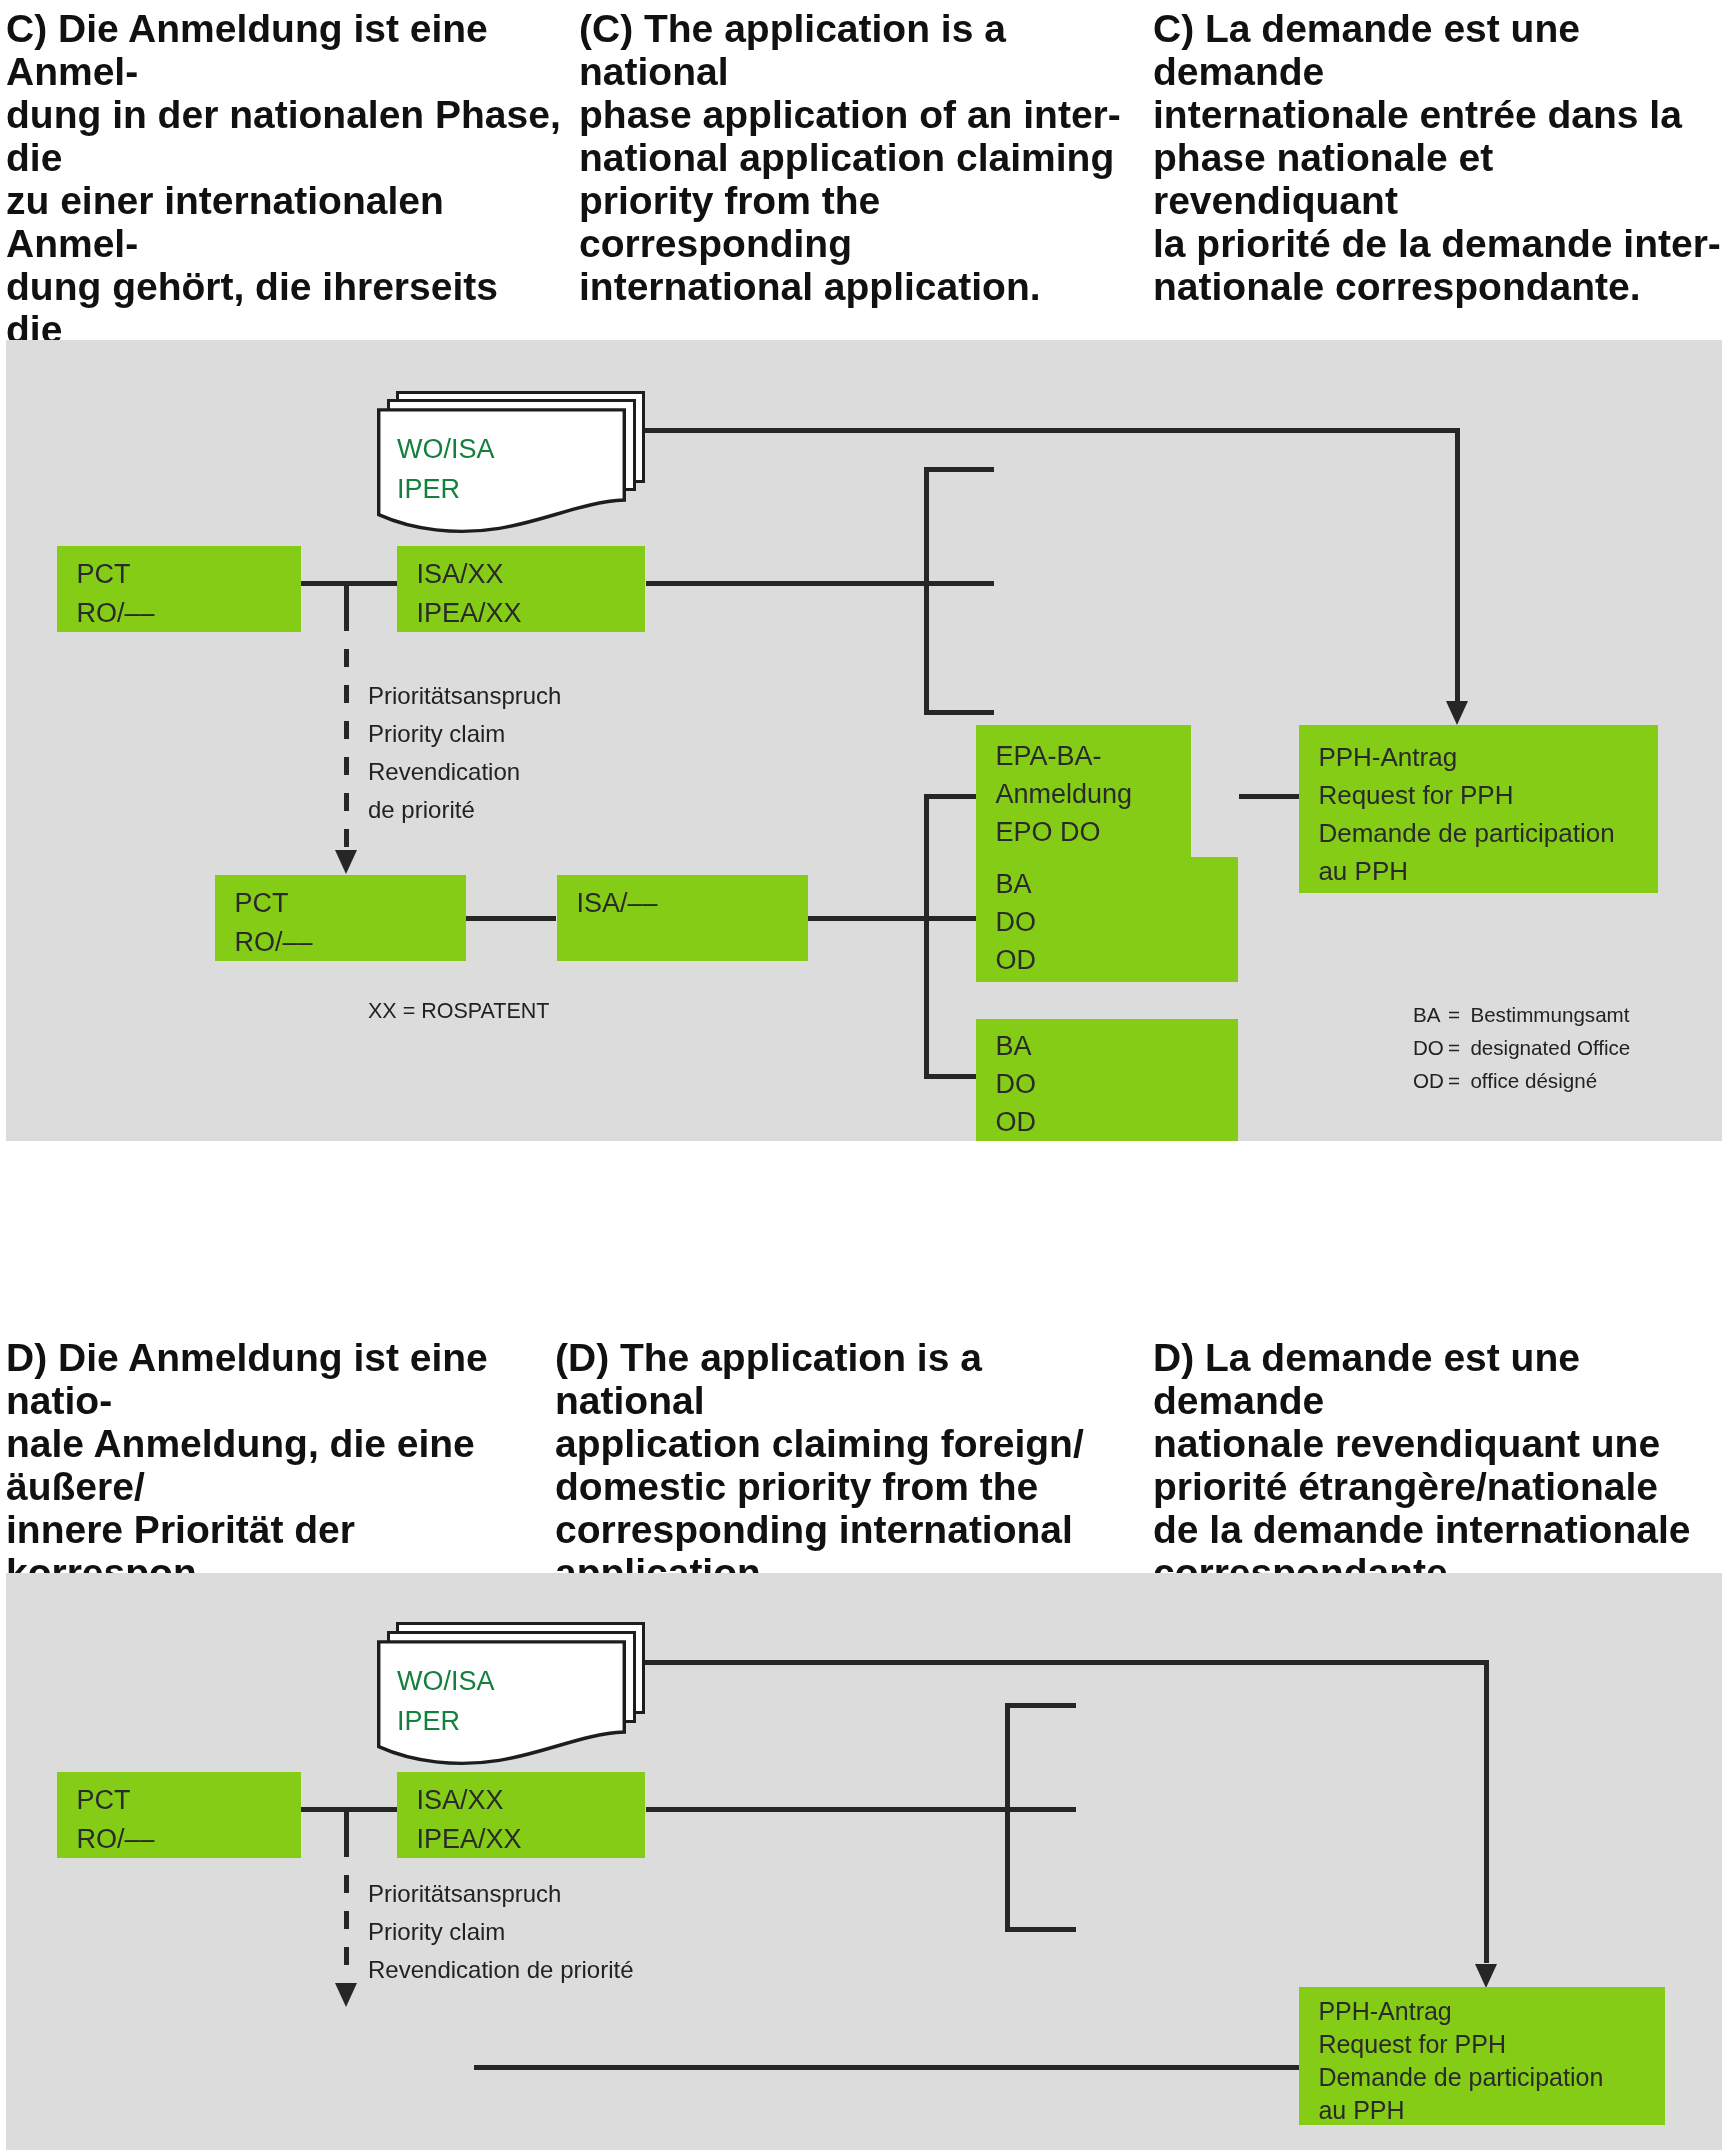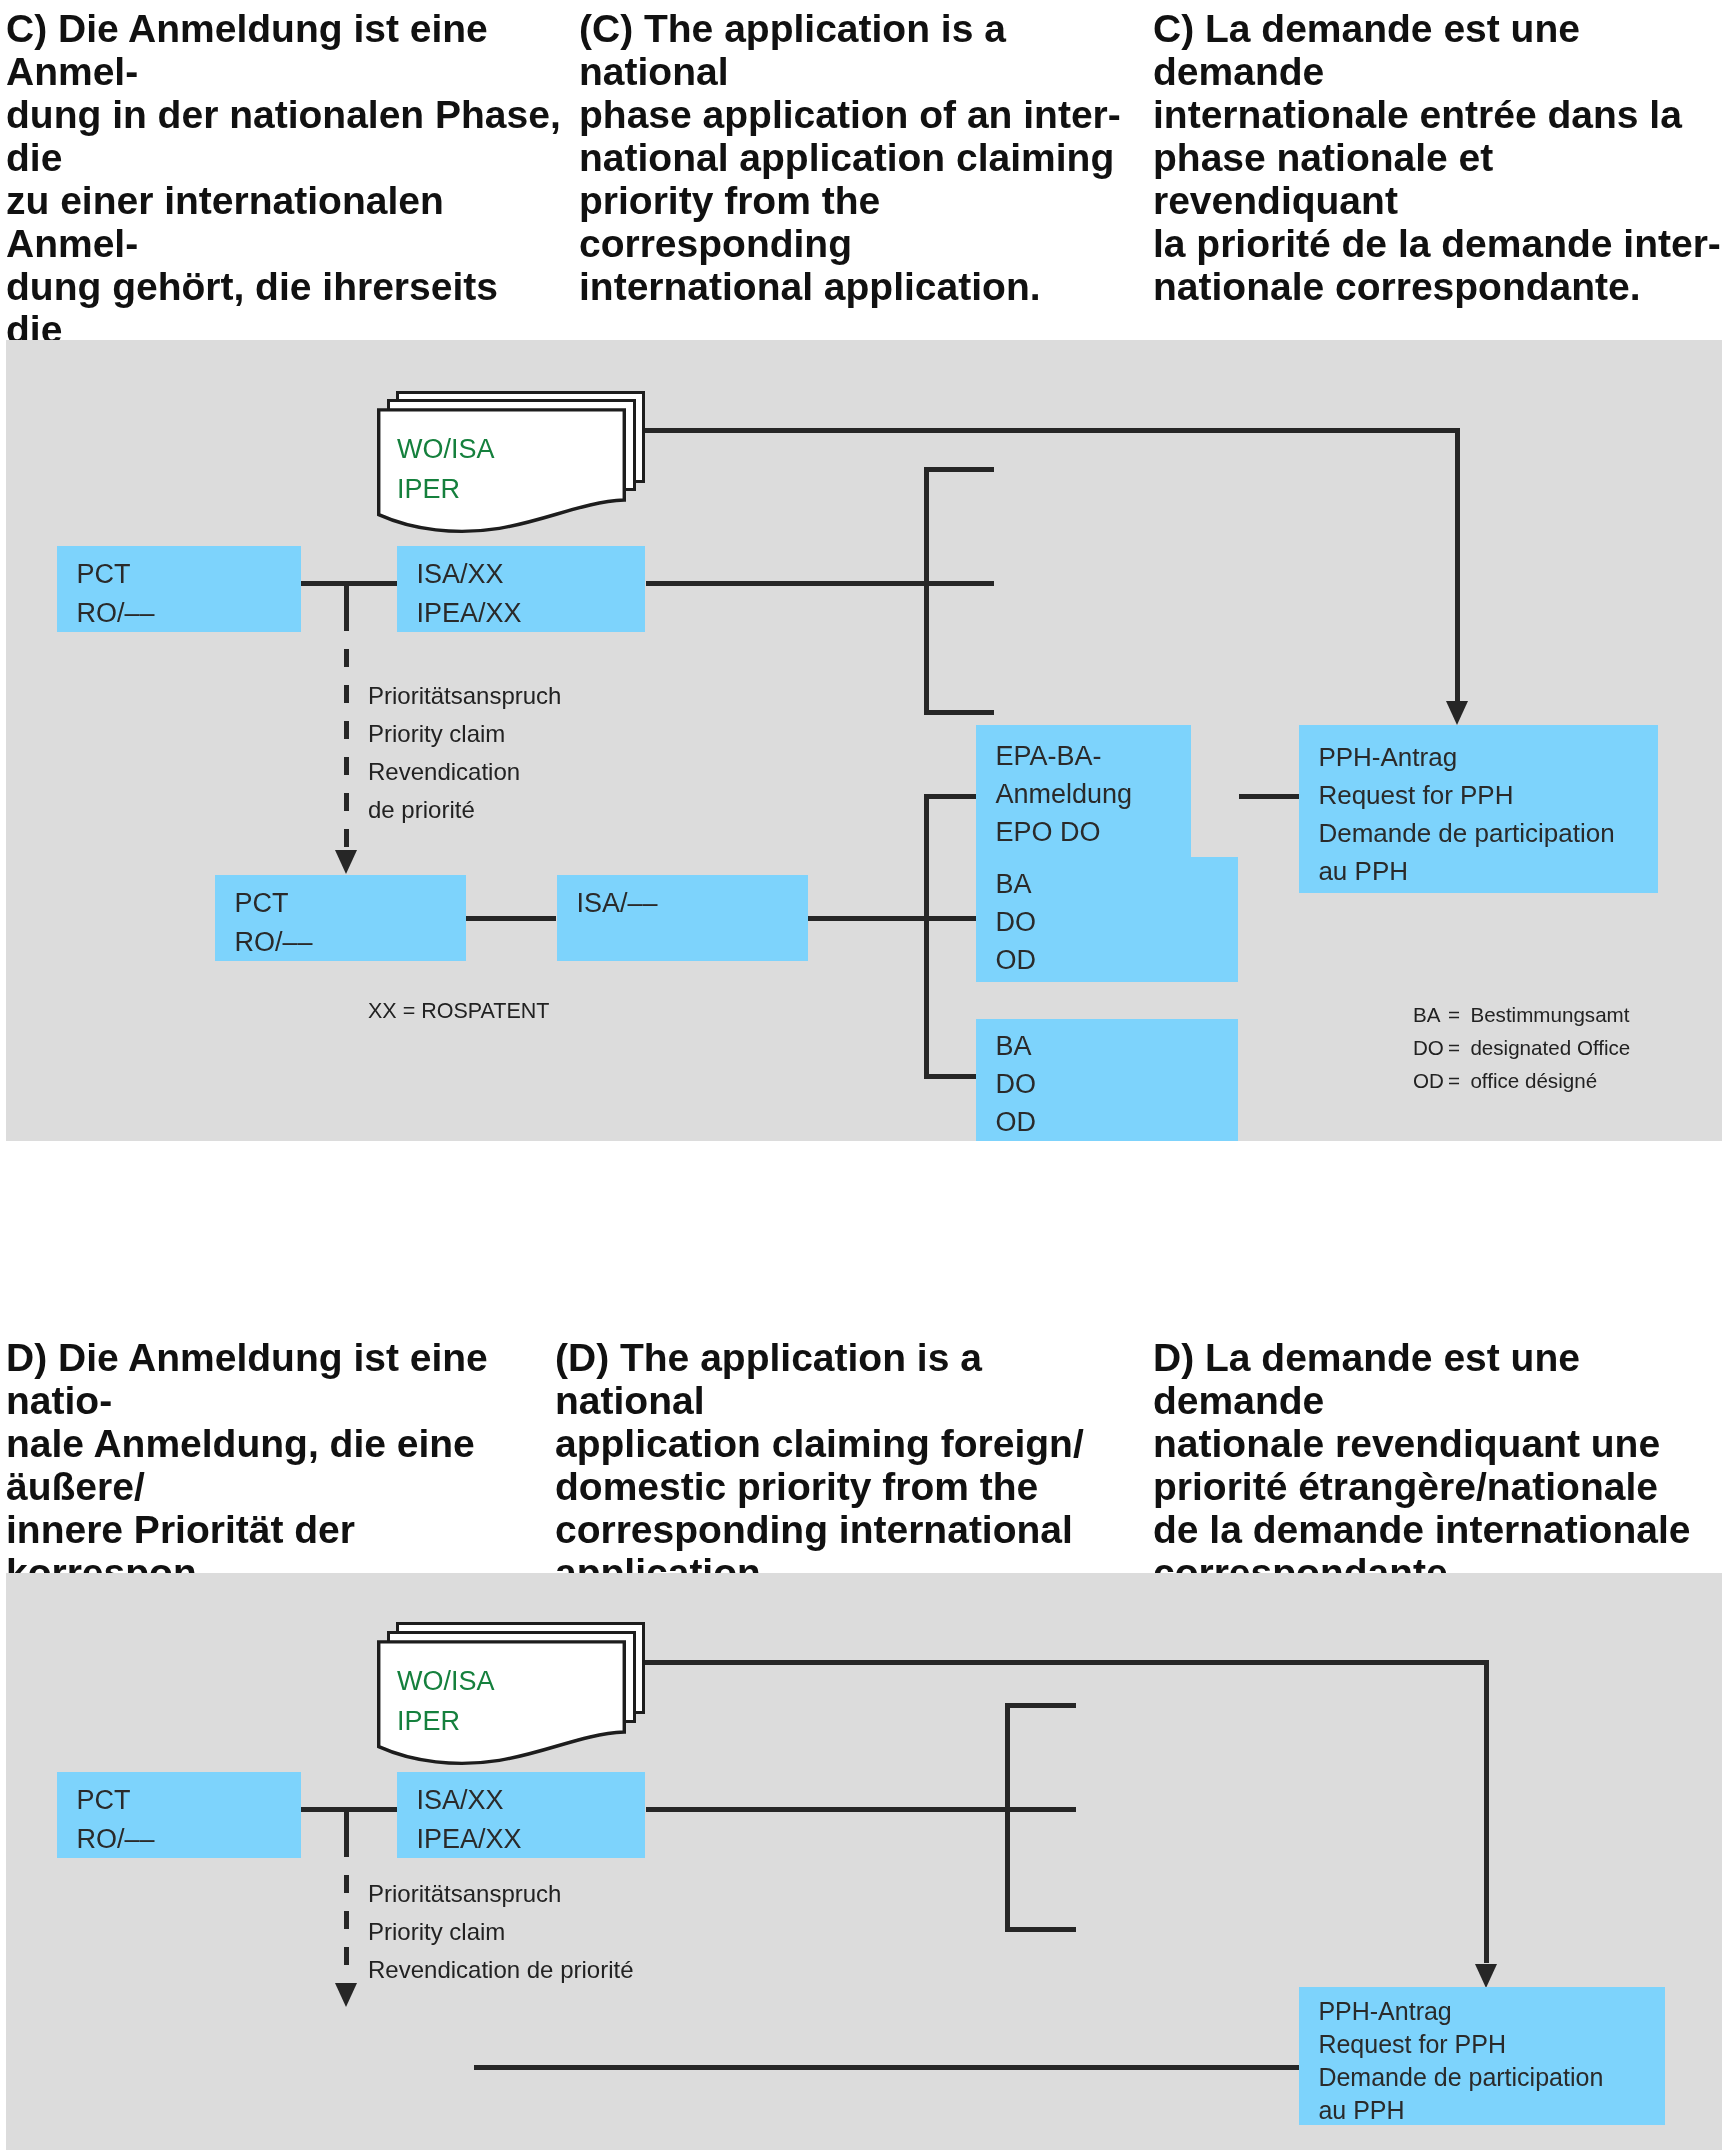--- a/index.html
+++ b/index.html
@@ -7,21 +7,21 @@
     position:relative;width:1728px;height:2301px;overflow:hidden;
     font-family:"Liberation Sans","DejaVu Sans",sans-serif;color:#1a1a1a;background:#ffffff;
   }
   .ml{white-space:pre-line;}
   .abs{position:absolute;}
   .para{font-size:39px;line-height:43px;font-weight:bold;color:#111;letter-spacing:0px;}
   .panel{position:absolute;left:5.6px;width:1716px;background:#dcdcdc;}
   .hline,.vline{position:absolute;background:#262626;}
   .dashv{position:absolute;width:4.7px;background:repeating-linear-gradient(to bottom,#262626 0px,#262626 18px,rgba(0,0,0,0) 18px,rgba(0,0,0,0) 36px);}
   .tri{position:absolute;width:0;height:0;border-left:11.6px solid transparent;border-right:11.6px solid transparent;border-top:24px solid #262626;}
-  .wbox{position:absolute;background:#7dd3fc;}
+  .wbox{position:absolute;background:#84cc16;}
   .wbox .txt{position:absolute;left:19.4px;top:8.6px;font-size:27px;line-height:39px;color:#2a2a2a;}
   .docpage{position:absolute;width:249px;height:92px;background:#ffffff;border:3.4px solid #1d1d1d;box-sizing:border-box;}
   .doctxt{position:absolute;font-size:27px;line-height:40px;color:#15803d;z-index:6;}
   .small{position:absolute;font-size:24px;line-height:38px;color:#222;}
   .tiny{position:absolute;font-size:21.5px;color:#222;}
   .legend{position:absolute;font-size:20.6px;line-height:33px;color:#222;}
   .legend .row{display:flex;}
   .legend .abbr{display:inline-block;width:35px;}
   .legend .eq{display:inline-block;width:22.4px;}
   svg{display:block;}

